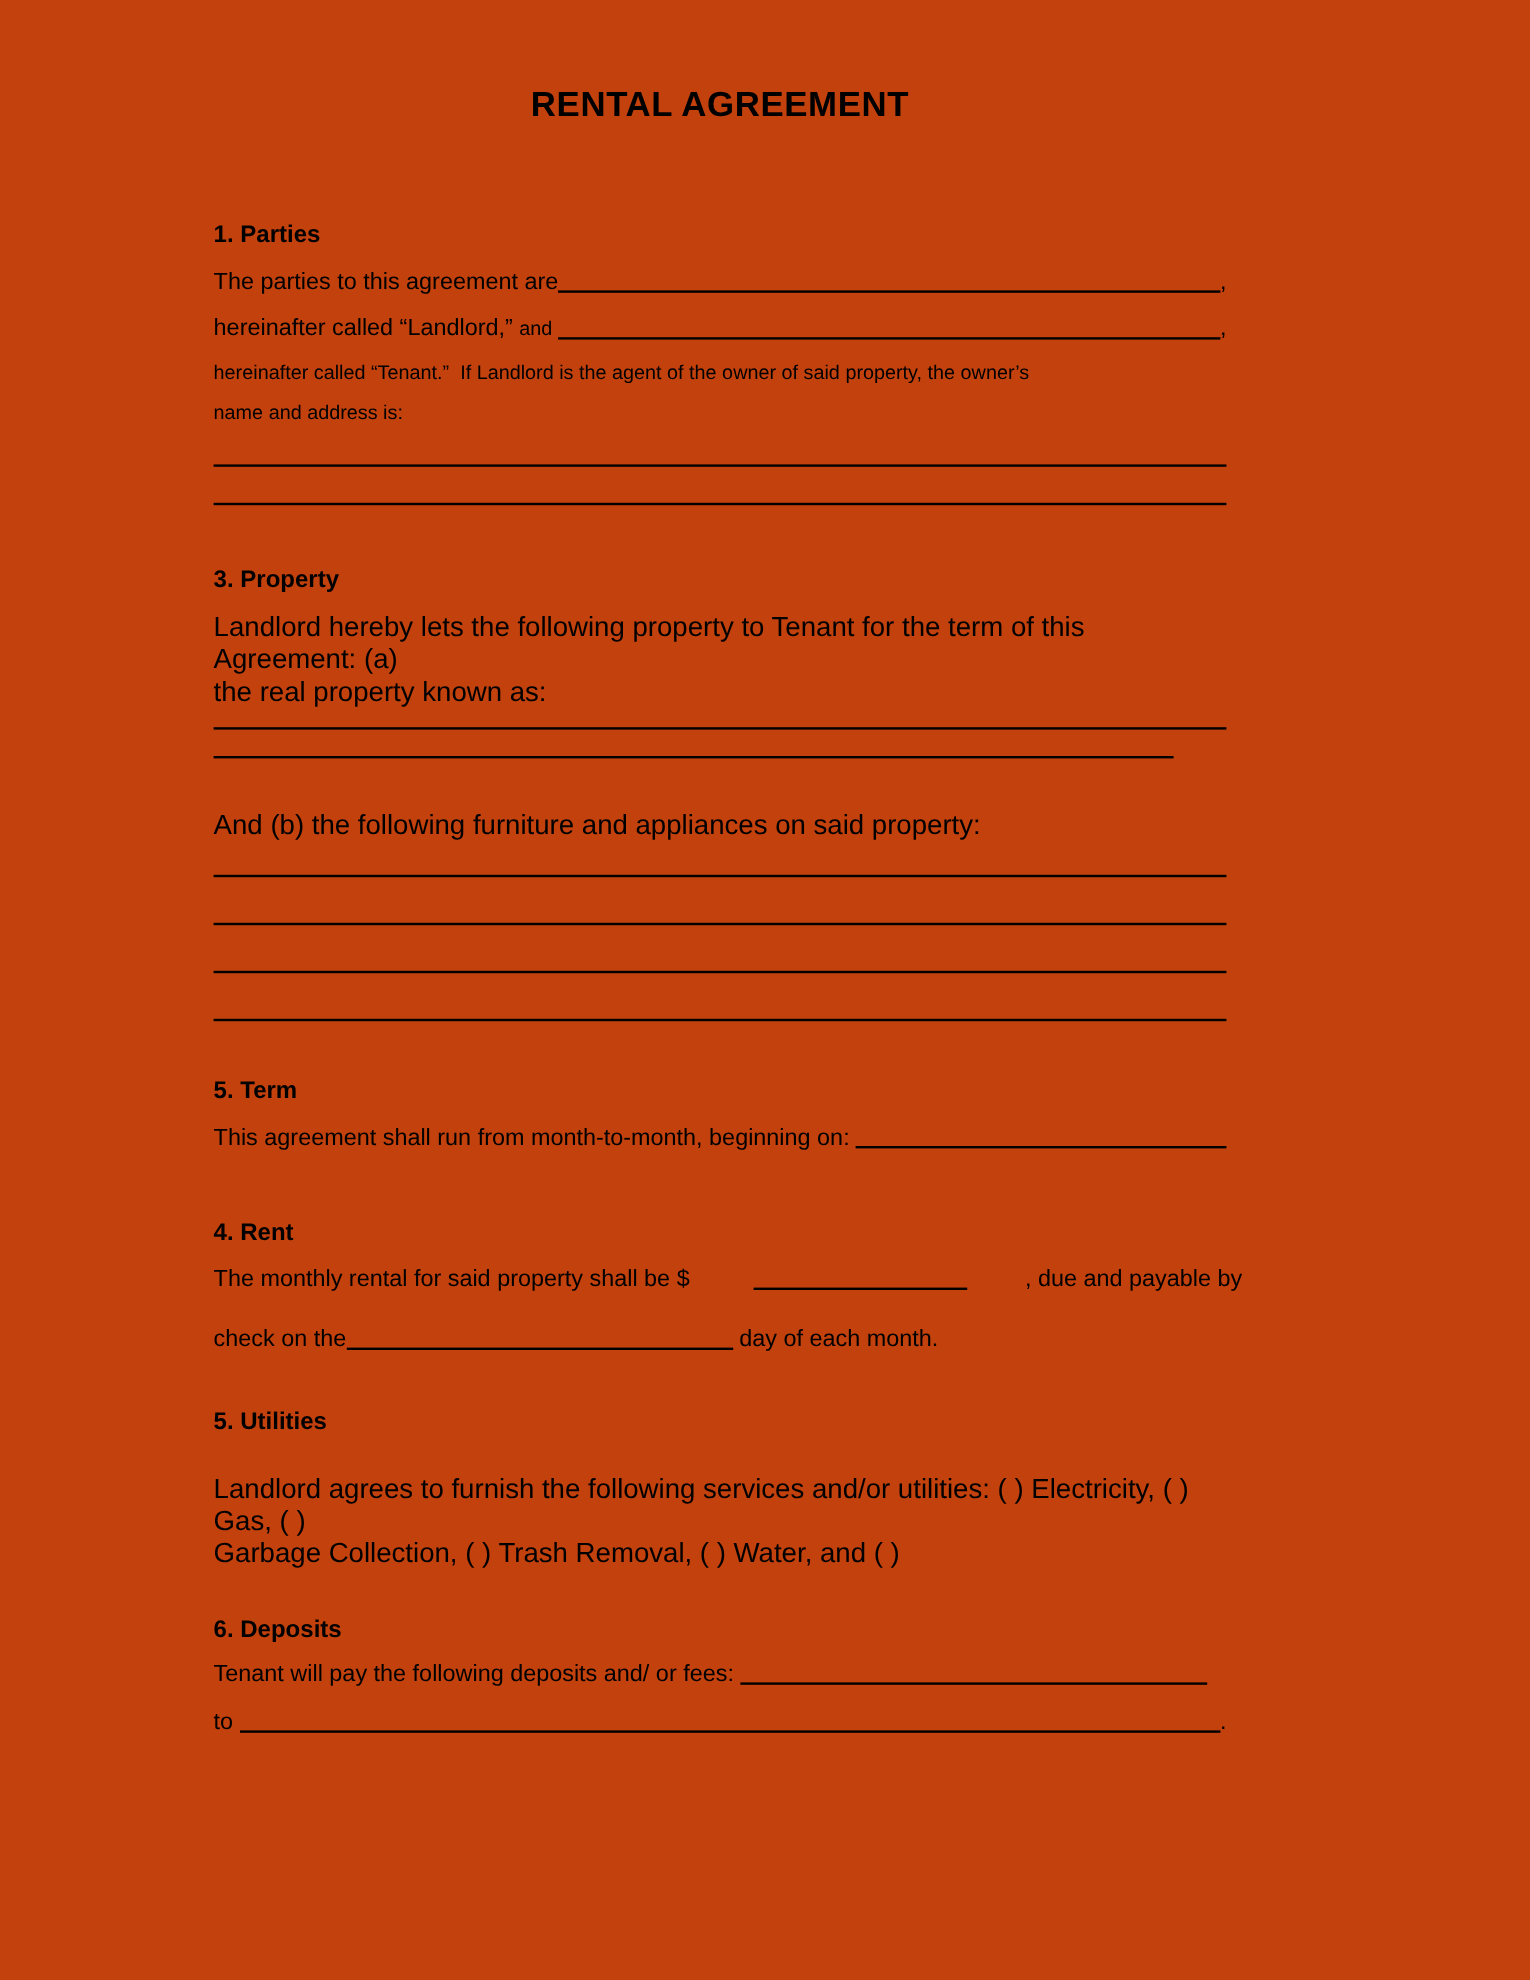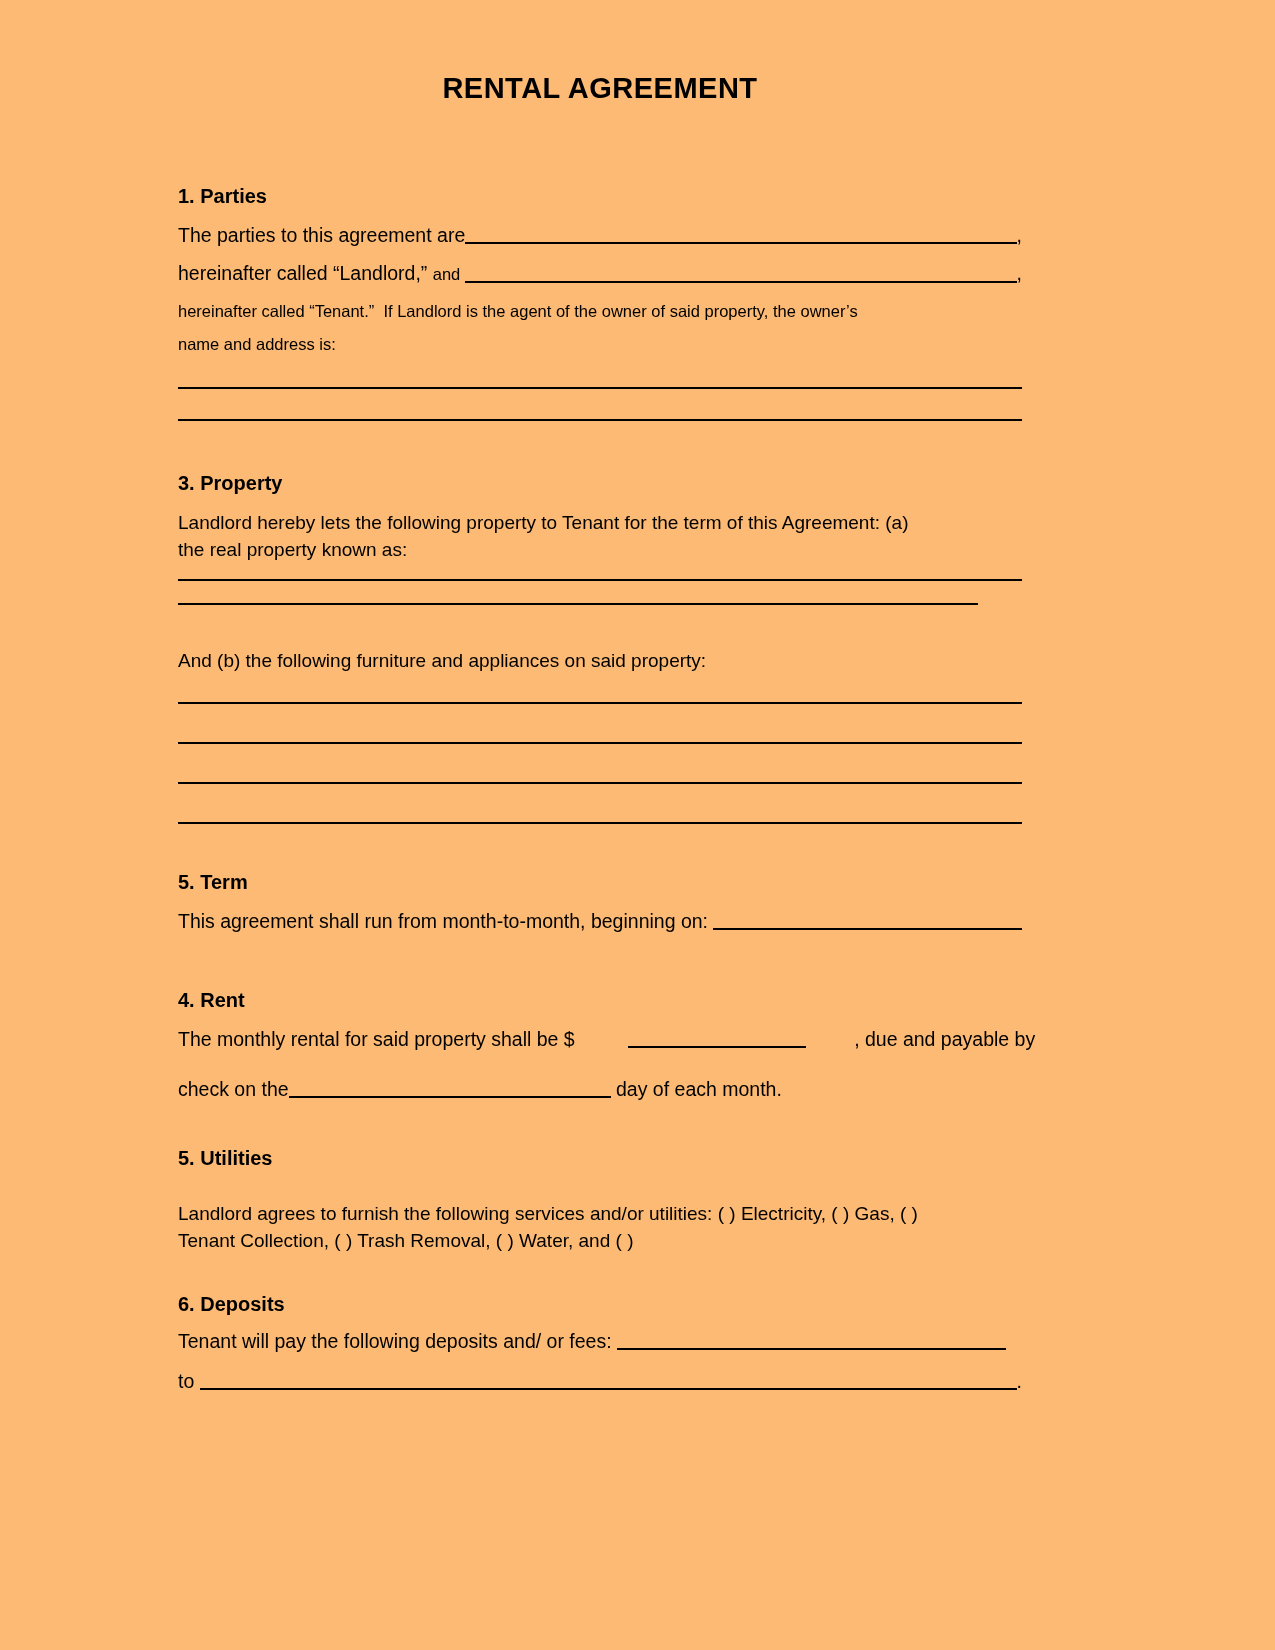--- a/index.html
+++ b/index.html
@@ -1,21 +1,21 @@
 <!DOCTYPE html>
 <html><head>
 <meta charset="utf-8">
 <style>
   * { margin:0; padding:0; box-sizing:border-box; }
   html,body { background:#e8e8e8; }
   body { font-family:"Liberation Sans", sans-serif; color:#000; }
   .page {
     position:relative;
     width:1275px; height:1650px;
-    background:#fdba74;
+    background:#c2410c;
     margin:0 auto;
     padding:70px 253px 0 178px; 
     overflow:hidden;
   }
   .title {
     font-size:29px; font-weight:bold;
     text-align:center; letter-spacing:0.5px;
     line-height:36px;
     white-space:pre;
   }
@@ -36,21 +36,21 @@
   }
   .blank.w178 { flex:0 0 178px; }
   .blank.w322 { flex:0 0 322px; }
   .blank.trim { margin-right:16px; }
   .rule {
     height:0;
     border-bottom:2px solid #000;
     width:844px;
   }
   .rule.short { width:800px; }
-  p.body-sgl { font-size:19px; line-height:27px; white-space:pre-wrap; }
+  p.body-sgl { font-size:23px; line-height:27px; white-space:pre-wrap; }
   p.small-note { font-size:16.5px; line-height:33px; white-space:pre-wrap; }
   .small-inline { font-size:16.5px; }
 
   
   .mt-sec1 { margin-top:78px; }
   .m-l1 { margin-top:12px; }
   .m-l2 { margin-top:8px; }
   .m-note { margin-top:6px; }
   .m-rule1 { margin-top:26px; }
   .m-rule2 { margin-top:30px; }
@@ -129,21 +129,21 @@
   </div>
 
   <div class="line m-rent2">
     <span>check on the</span>
     <span class="blank w322"></span>
     <span> day of each month.</span>
   </div>
 
   <h2 class="sec mt-sec5">5. Utilities</h2>
 
-  <p class="body-sgl m-util"><span>Landlord agrees to furnish the following services and/or utilities: ( ) Electricity, ( ) Gas, ( )</span><br><span>Tenant Collection, ( ) Trash Removal, ( ) Water, and ( )</span></p>
+  <p class="body-sgl m-util"><span>Landlord agrees to furnish the following services and/or utilities: ( ) Electricity, ( ) Gas, ( )</span><br><span>Garbage Collection, ( ) Trash Removal, ( ) Water, and ( )</span></p>
 
   <h2 class="sec mt-sec6">6. Deposits</h2>
 
   <div class="line m-dep1">
     <span>Tenant will pay the following deposits and/ or fees: </span>
     <span class="blank trim"></span>
   </div>
 
   <div class="line m-dep2">
     <span>to </span>

